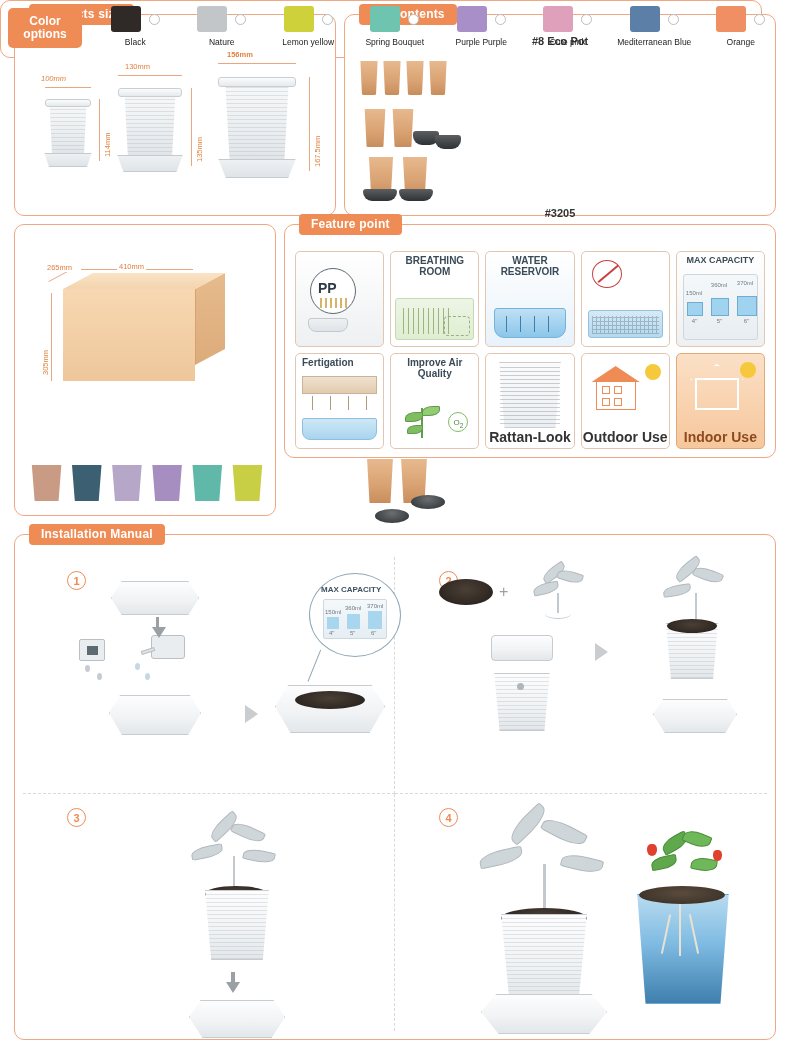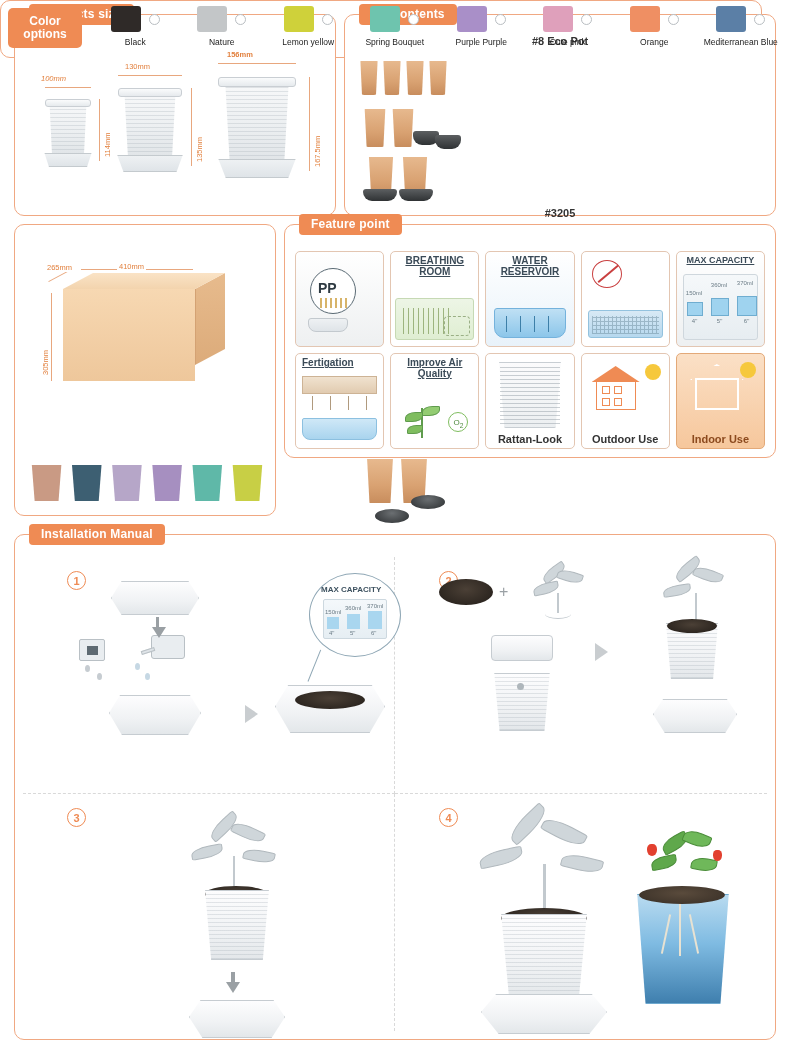--- a/index.html
+++ b/index.html
@@ -119,27 +119,26 @@
   .feat-cell {
     border: 1px solid #e3c6b2;
     border-radius: 5px;
     position: relative;
     overflow: hidden;
     background: #fff;
     font-size: 9px;
   }
   .feat-cap {
     position: absolute; left: 0; right: 0; bottom: 3px;
-    text-align: center; font-size: 11px; font-weight: bold; color: #333;
+    text-align: center; font-size: 14px; font-weight: bold; color: #333;
   }
   .feat-top {
     position: absolute; left: 0; right: 0; top: 4px;
     text-align: center; font-size: 10px; font-weight: bold; color: #3a4a57;
     line-height: 1.05;
-    text-decoration: underline;
   }
   .feat-cell.amber { background: linear-gradient(180deg,#fbe0c6,#f6c79c); border-color: #e3a978; }
   .feat-cell.blue  { background: linear-gradient(180deg,#ffffff,#e8f2fa); }
   .feat-cell.grey  { background: linear-gradient(180deg,#ffffff,#eef0f1); }
 
   
   #color-options {
     left: 14px; top: 466px; width: 762px; height: 58px;
     border: 1px solid #f0a882; border-radius: 10px;
   }
@@ -486,28 +485,28 @@
         <span class="sw-chip" style="background:#a98fc8;"></span>
         <span class="sw-circle"></span>
         <div class="sw-name">Purple Purple</div>
       </div>
       <div class="sw">
         <span class="sw-chip" style="background:#dfa0bb;"></span>
         <span class="sw-circle"></span>
         <div class="sw-name">Cute pink</div>
       </div>
       <div class="sw">
+        <span class="sw-chip" style="background:#5b7fa6;"></span>
+        <span class="sw-circle"></span>
+        <div class="sw-name">Mediterranean Blue</div>
+      </div>
+      <div class="sw">
         <span class="sw-chip" style="background:#ef8f63;"></span>
         <span class="sw-circle"></span>
         <div class="sw-name">Orange</div>
-      </div>
-      <div class="sw">
-        <span class="sw-chip" style="background:#5b7fa6;"></span>
-        <span class="sw-circle"></span>
-        <div class="sw-name">Mediterranean Blue</div>
       </div>
     </div>
   </div>
 
   <div class="panel" id="install">
     <div class="panel-title">Installation Manual</div>
     <div class="steps">
 
       <div class="step b1">
         <div class="step-num">1</div>

